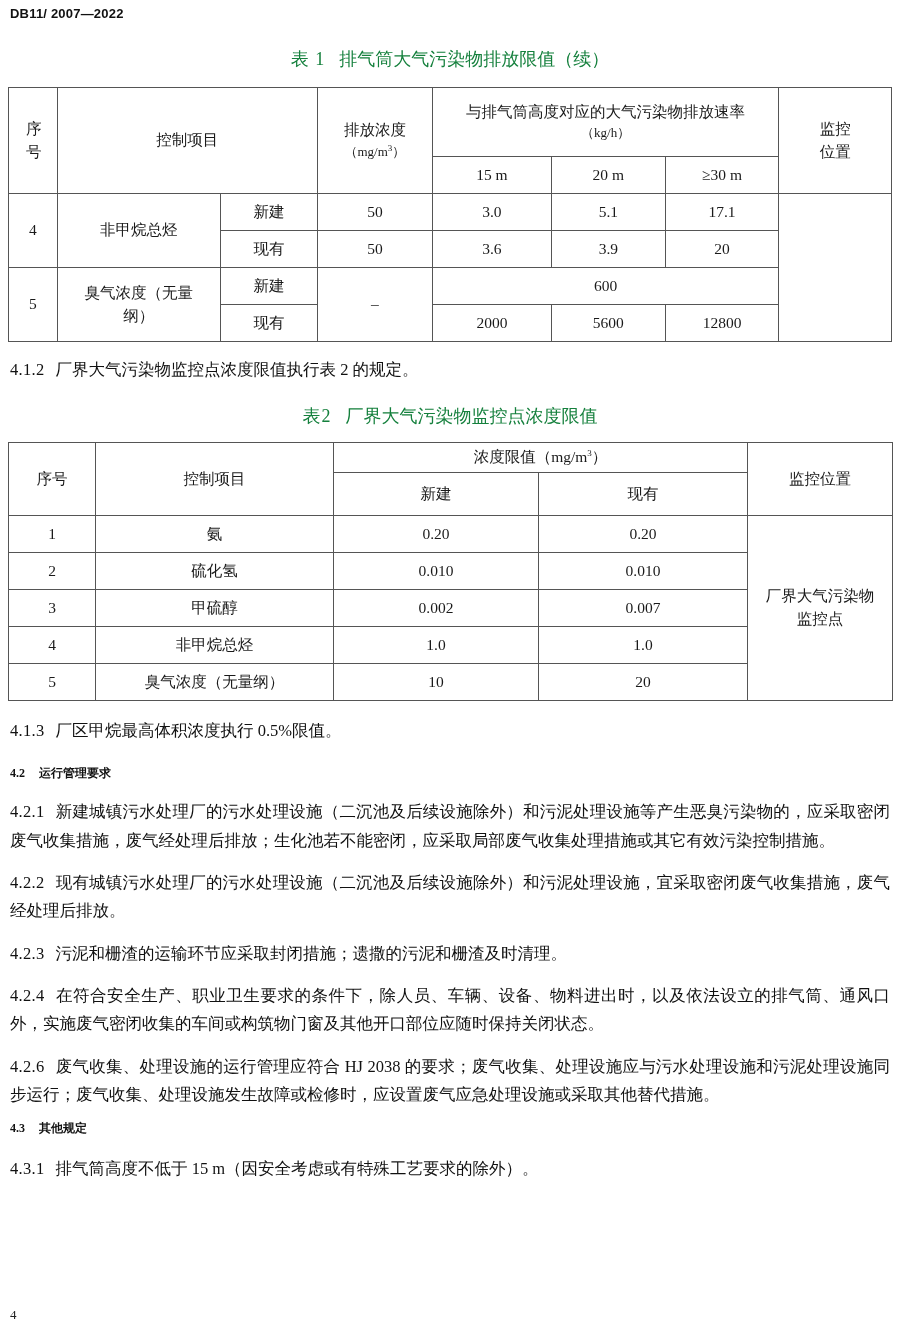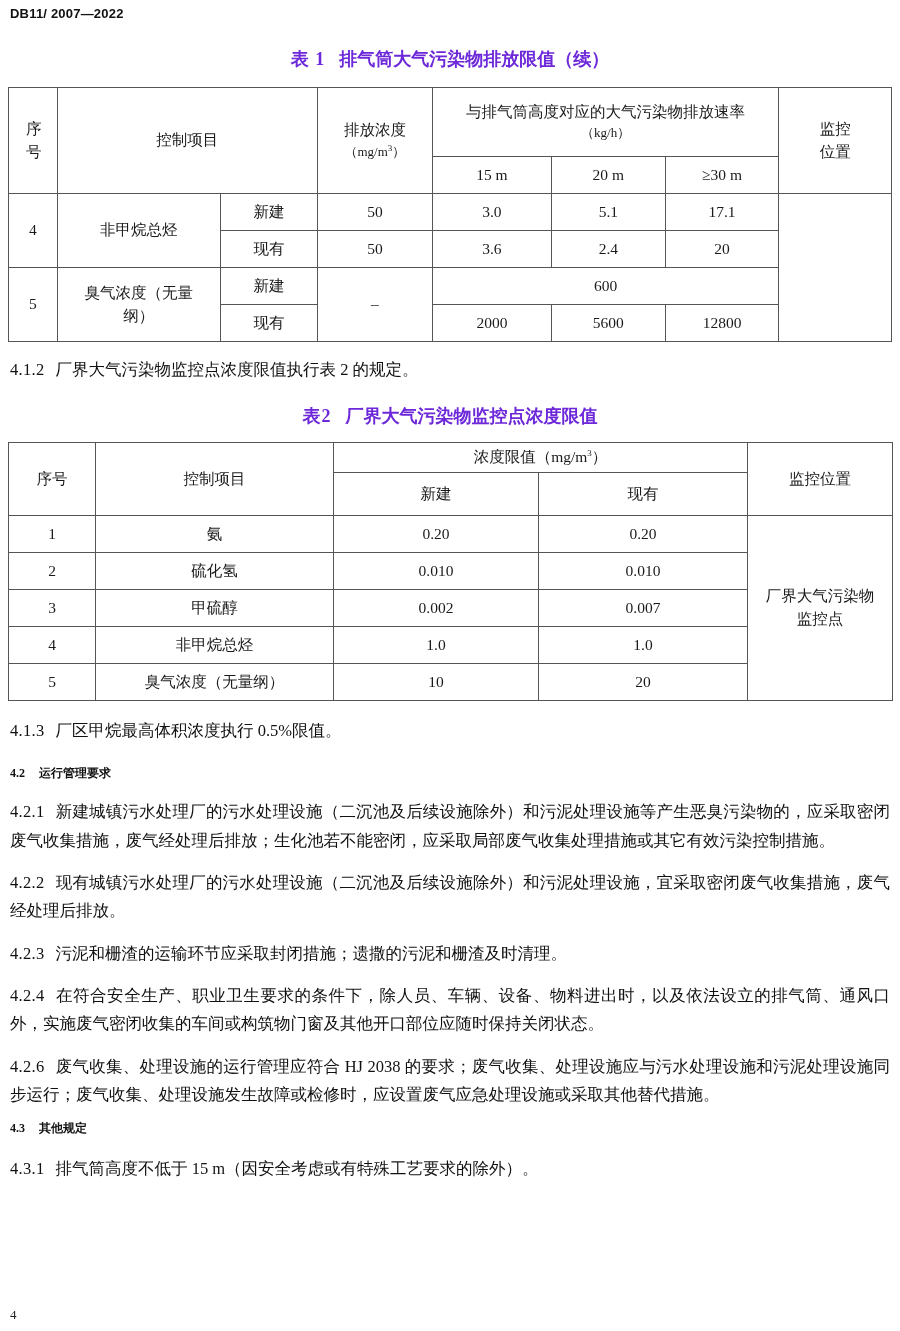--- a/index.html
+++ b/index.html
@@ -31,22 +31,22 @@
     letter-spacing: 0.2px;
     padding-top: 6px;
     padding-left: 2px;
     color: #111;
   }
 
   
   .tbl-caption {
     text-align: center;
     font-size: 18px;
-    font-weight: 700;
-    color: #6d28d9;
+    font-weight: 400;
+    color: #15803d;
     font-family: "Liberation Serif", "DejaVu Serif", serif;
   }
   .tbl-caption .cap-no { letter-spacing: 1px; }
   .tbl-caption .cap-gap { display: inline-block; width: 14px; }
 
   #caption-table1 { margin-top: 26px; }
   #caption-table2 { margin-top: 20px; }
 
   
   table.doc-table {
@@ -172,21 +172,21 @@
         <td>3.0</td>
         <td>5.1</td>
         <td>17.1</td>
         <td rowspan="4"></td>
       </tr>
 
       <tr>
         <td class="tall">现有</td>
         <td>50</td>
         <td>3.6</td>
-        <td>2.4</td>
+        <td>3.9</td>
         <td>20</td>
       </tr>
 
       <tr>
         <td rowspan="2">5</td>
         <td rowspan="2" class="two-line">
           <div>臭气浓度（无量</div>
           <div>纲）</div>
         </td>
         <td class="tall">新建</td>

